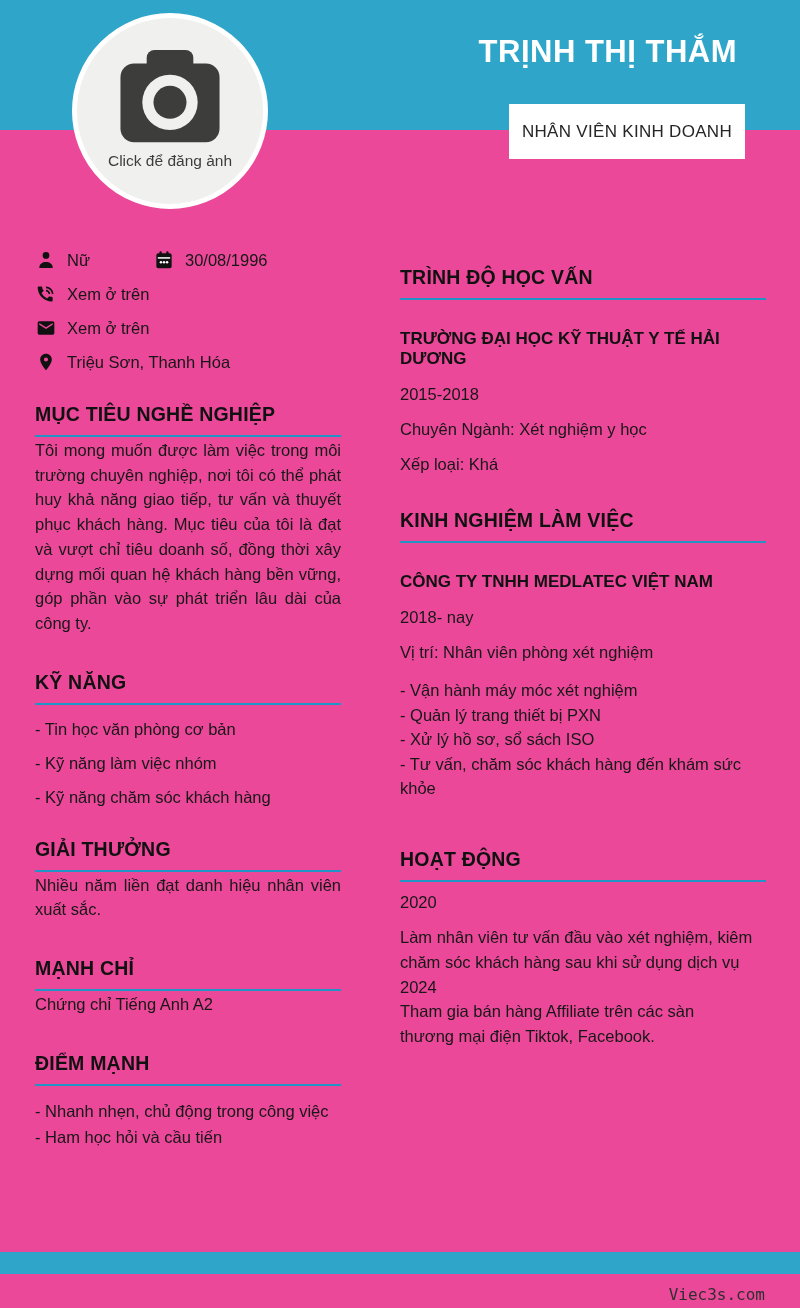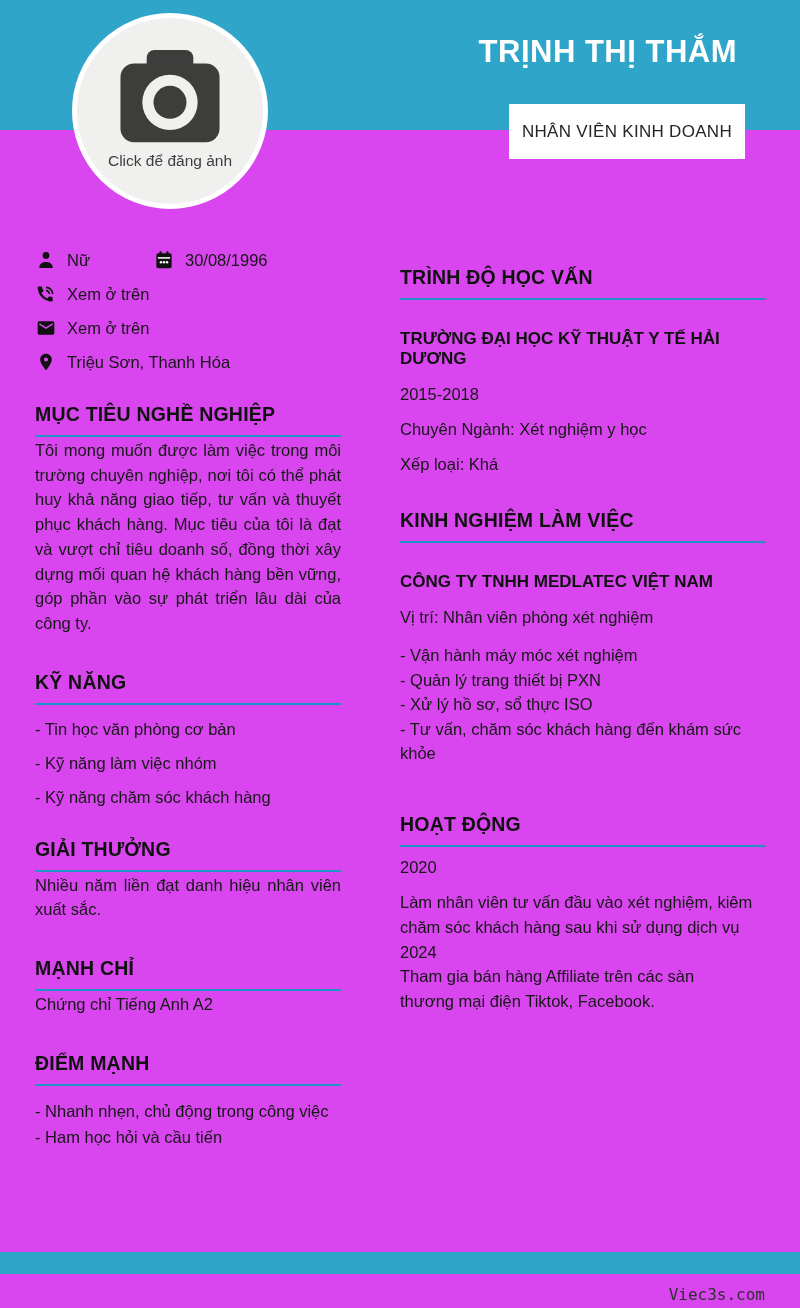--- a/index.html
+++ b/index.html
@@ -1,17 +1,17 @@
 <!DOCTYPE html>
 <html><head>
 <meta charset="utf-8">
 <style>
   html,body { margin:0; padding:0; background:#ffffff; }
   .page {
-    position:relative; width:800px; height:1308px; background:#d946ef;
+    position:relative; width:800px; height:1308px; background:#ec4899;
     font-family:"Liberation Sans", sans-serif; color:#1c1c1c; overflow:hidden;
   }
 
   
   .band { position:absolute; top:0; left:0; width:800px; height:130px; background:#2fa6c9; }
   .name {
     position:absolute; top:34px; right:63px;
     font-size:31px; font-weight:700; color:#ffffff; letter-spacing:0.5px;
   }
   .job-box {
@@ -151,25 +151,26 @@
 
   <div class="col-right">
     <div class="sec-title">TRÌNH ĐỘ HỌC VẤN</div>
     <div class="org">TRƯỜNG ĐẠI HỌC KỸ THUẬT Y TẾ HẢI DƯƠNG</div>
     <div class="rline">2015-2018</div>
     <div class="rline">Chuyên Ngành: Xét nghiệm y học</div>
     <div class="rline">Xếp loại: Khá</div>
 
     <div class="sec-title mt-sec">KINH NGHIỆM LÀM VIỆC</div>
     <div class="org">CÔNG TY TNHH MEDLATEC VIỆT NAM</div>
+    <div class="rline">2018- nay</div>
     <div class="rline">Vị trí: Nhân viên phòng xét nghiệm</div>
     <div class="duties">
       <div class="duty">- Vận hành máy móc xét nghiệm</div>
       <div class="duty">- Quản lý trang thiết bị PXN</div>
-      <div class="duty">- Xử lý hồ sơ, sổ thực ISO</div>
+      <div class="duty">- Xử lý hồ sơ, sổ sách ISO</div>
       <div class="duty">- Tư vấn, chăm sóc khách hàng đến khám sức khỏe</div>
     </div>
 
     <div class="sec-title" style="margin-top:47px;">HOẠT ĐỘNG</div>
     <div class="act-year">2020</div>
     <div class="act-body">Làm nhân viên tư vấn đầu vào xét nghiệm,  kiêm chăm sóc khách hàng sau khi sử dụng dịch vụ
 2024
 Tham gia bán hàng Affiliate trên các sàn
 thương mại điện Tiktok, Facebook.</div>
   </div>

